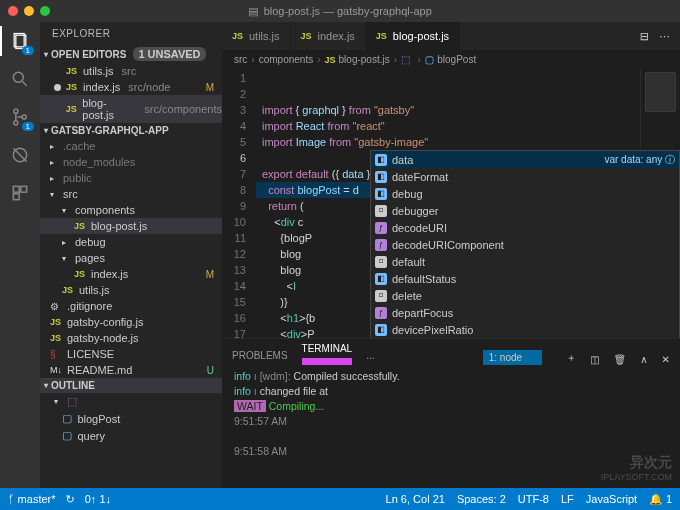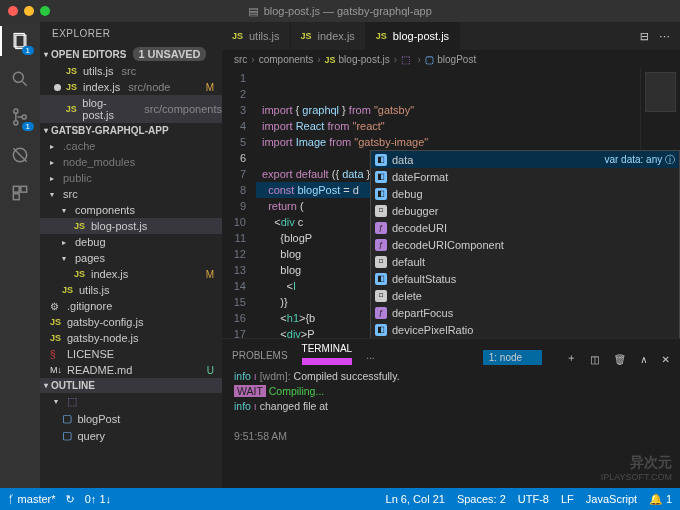--- a/index.html
+++ b/index.html
@@ -313,22 +313,23 @@
         <span class="ptab">...</span>
         <span class="sel">1: node</span>
         <span class="picon" style="margin-left:10px">＋</span>
         <span class="picon">◫</span>
         <span class="picon">🗑</span>
         <span class="picon">∧</span>
         <span class="picon">✕</span>
       </div>
       <div class="term" id="term">
           <div><span class="cyan">info</span> <span class="mag">ı</span> <span class="dimw">[wdm]:</span><span> Compiled successfully.</span></div>
+          <div><span class="cyan">info</span> <span class="mag">ı</span> <span> changed file at</span></div>
           <div> <span class="bg-mag">WAIT</span><span class="grn"> Compiling...</span></div>
-          <div><span class="cyan">info</span> <span class="mag">ı</span> <span> changed file at</span></div>
+          <div><span class="dimw">9:51:57 AM</span></div>
           <div>&nbsp;</div>
           <div><span class="dimw">9:51:58 AM</span></div>
         </div>
     </div>
   </div>
 </div>
 
 <div class="statusbar">
   <span class="item">ᚶ <span>master*</span></span>
   <span class="item">↻</span>

